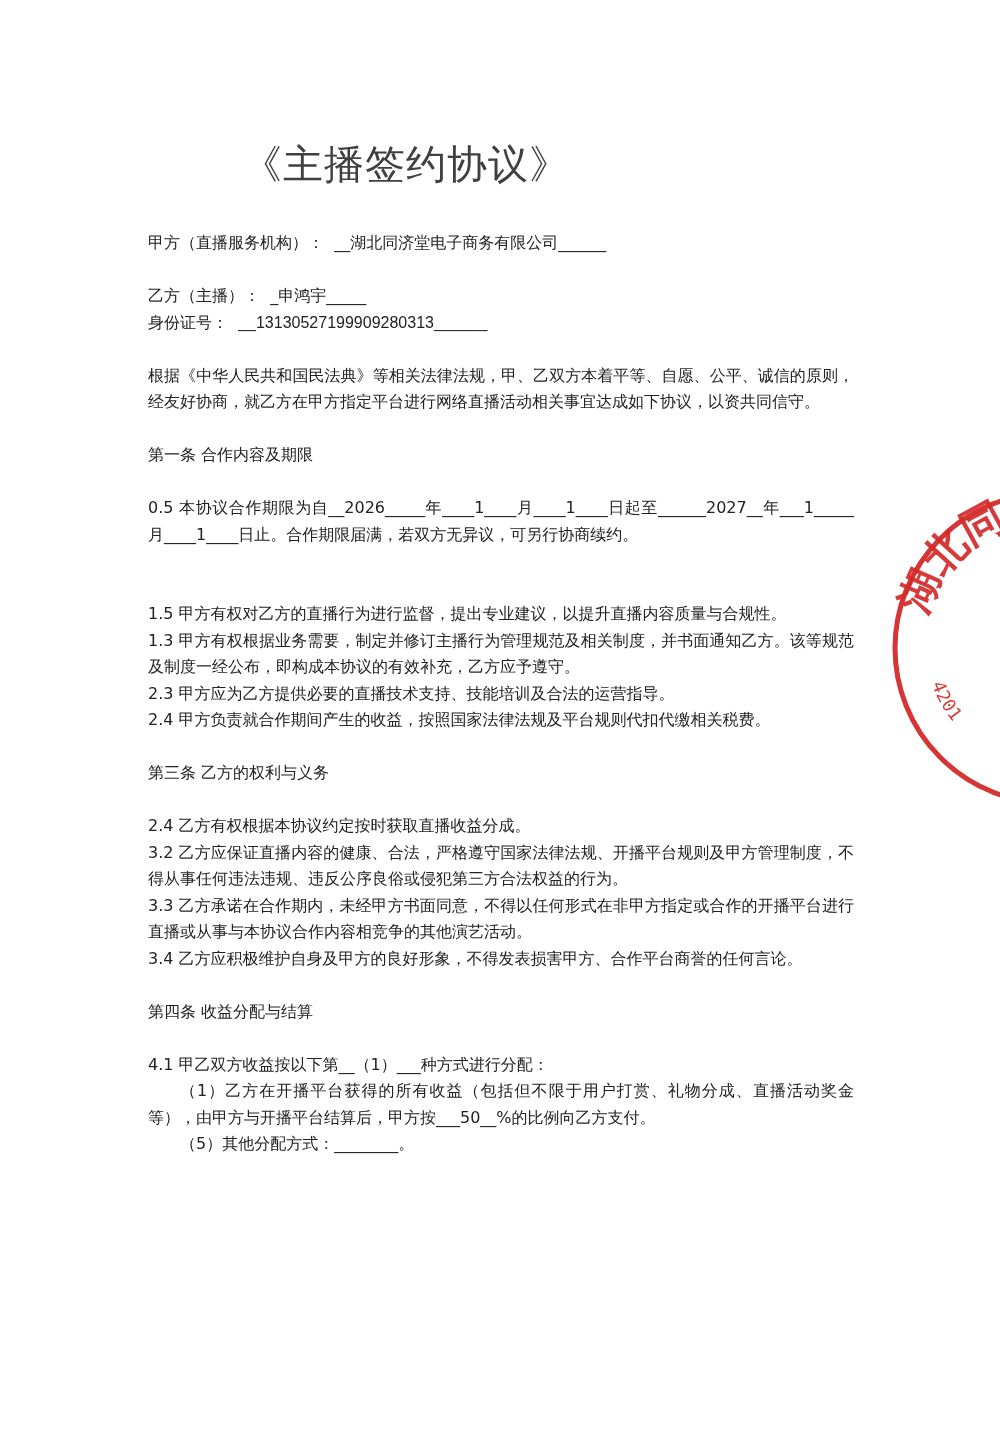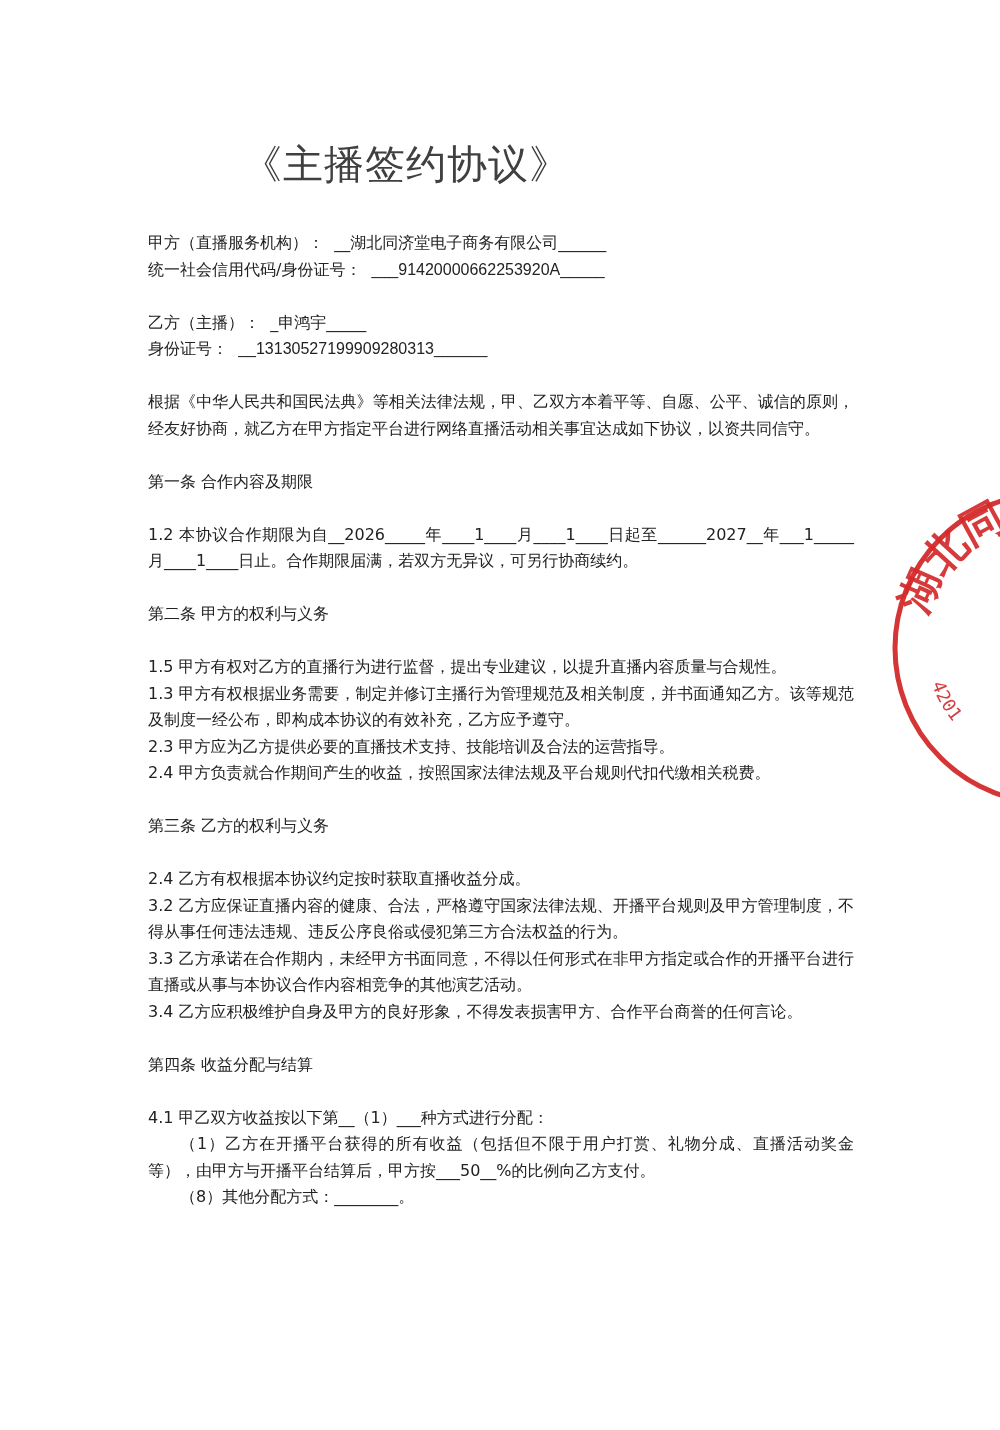--- a/index.html
+++ b/index.html
@@ -30,46 +30,42 @@
 
 <div class="page">
 
   <div class="title">《主播签约协议》</div>
 
   <div class="body">
 
     <div class="line">
       <span>甲方（直播服务机构）：</span>&nbsp;&nbsp;<span>__湖北同济堂电子商务有限公司______</span>
     </div>
-    <div class="line">
-      <span>统一社会信用代码/身份证号：</span>&nbsp;&nbsp;<span class="num">___91420000662253920A_____</span>
-    </div>
 
     <div class="blank"></div>
 
     <div class="line">
       <span>乙方（主播）：</span>&nbsp;&nbsp;<span>_申鸿宇_____</span>
     </div>
     <div class="line">
       <span>身份证号：</span>&nbsp;&nbsp;<span class="num">__1313052719990928031​3______</span>
     </div>
 
     <div class="blank"></div>
 
     <div class="para">根据《中华人民共和国民法典》等相关法律法规，甲、乙双方本着平等、自愿、公平、诚信的原则，经友好协商，就乙方在甲方指定平台进行网络直播活动相关事宜达成如下协议，以资共同信守。</div>
 
     <div class="blank"></div>
 
     <div class="line">第一条  合作内容及期限</div>
     <div class="blank"></div>
-    <div class="para">1.2  本协议合作期限为自__2026_____年____1____月____1____日起至______2027__年___1_____月____1____日止。合作期限届满，若双方无异议，可另行协商续约。</div>
+    <div class="para">0.5  本协议合作期限为自__2026_____年____1____月____1____日起至______2027__年___1_____月____1____日止。合作期限届满，若双方无异议，可另行协商续约。</div>
 
     <div class="blank"></div>
 
-    <div class="line">第二条  甲方的权利与义务</div>
     <div class="blank"></div>
     <div class="para">1.5  甲方有权对乙方的直播行为进行监督，提出专业建议，以提升直播内容质量与合规性。</div>
     <div class="para">1.3  甲方有权根据业务需要，制定并修订主播行为管理规范及相关制度，并书面通知乙方。该等规范及制度一经公布，即构成本协议的有效补充，乙方应予遵守。</div>
     <div class="para">2.3  甲方应为乙方提供必要的直播技术支持、技能培训及合法的运营指导。</div>
     <div class="para">2.4  甲方负责就合作期间产生的收益，按照国家法律法规及平台规则代扣代缴相关税费。</div>
 
     <div class="blank"></div>
 
     <div class="line">第三条  乙方的权利与义务</div>
     <div class="blank"></div>
@@ -77,21 +73,21 @@
     <div class="para">3.2  乙方应保证直播内容的健康、合法，严格遵守国家法律法规、开播平台规则及甲方管理制度，不得从事任何违法违规、违反公序良俗或侵犯第三方合法权益的行为。</div>
     <div class="para">3.3  乙方承诺在合作期内，未经甲方书面同意，不得以任何形式在非甲方指定或合作的开播平台进行直播或从事与本协议合作内容相竞争的其他演艺活动。</div>
     <div class="para">3.4  乙方应积极维护自身及甲方的良好形象，不得发表损害甲方、合作平台商誉的任何言论。</div>
 
     <div class="blank"></div>
 
     <div class="line">第四条  收益分配与结算</div>
     <div class="blank"></div>
     <div class="para">4.1  甲乙双方收益按以下第__（1）___种方式进行分配：</div>
     <div class="para indent" style="padding-left:0;text-indent:32px;">（1）乙方在开播平台获得的所有收益（包括但不限于用户打赏、礼物分成、直播活动奖金等），由甲方与开播平台结算后，甲方按___50__%的比例向乙方支付。</div>
-    <div class="para indent">（8）其他分配方式：________。</div>
+    <div class="para indent">（5）其他分配方式：________。</div>
   </div>
 
   <svg class="seal" viewBox="0 0 320 320" xmlns="http://www.w3.org/2000/svg">
     <defs>
       <path id="sealArc" d="M 160,160 m -128,0 a 128,128 0 1,1 256,0 a 128,128 0 1,1 -256,0"></path>
       <path id="sealArcBottom" d="M 40,190 A 125,125 0 0,0 280,190"></path>
     </defs>
     <circle cx="160" cy="160" r="155" fill="none" stroke="#d42a2a" stroke-width="5" opacity="0.95"></circle>
     <text font-family="DejaVu Serif, serif" font-size="42" fill="#d42a2a" font-weight="bold" opacity="0.92">
       <textPath href="#sealArc" startOffset="4%">湖北同济堂电子商务有限公司</textPath>

